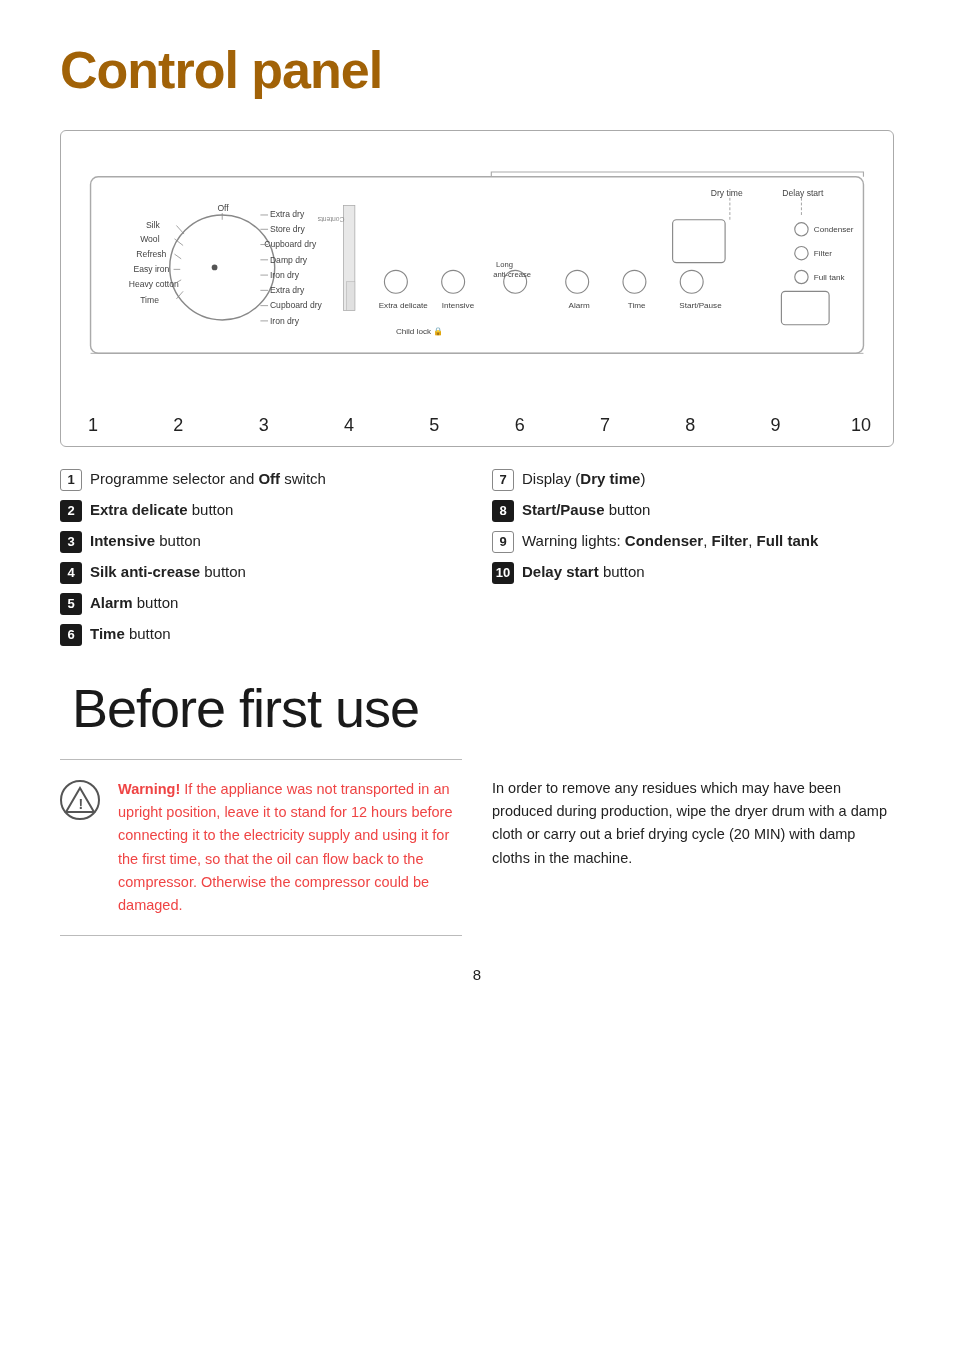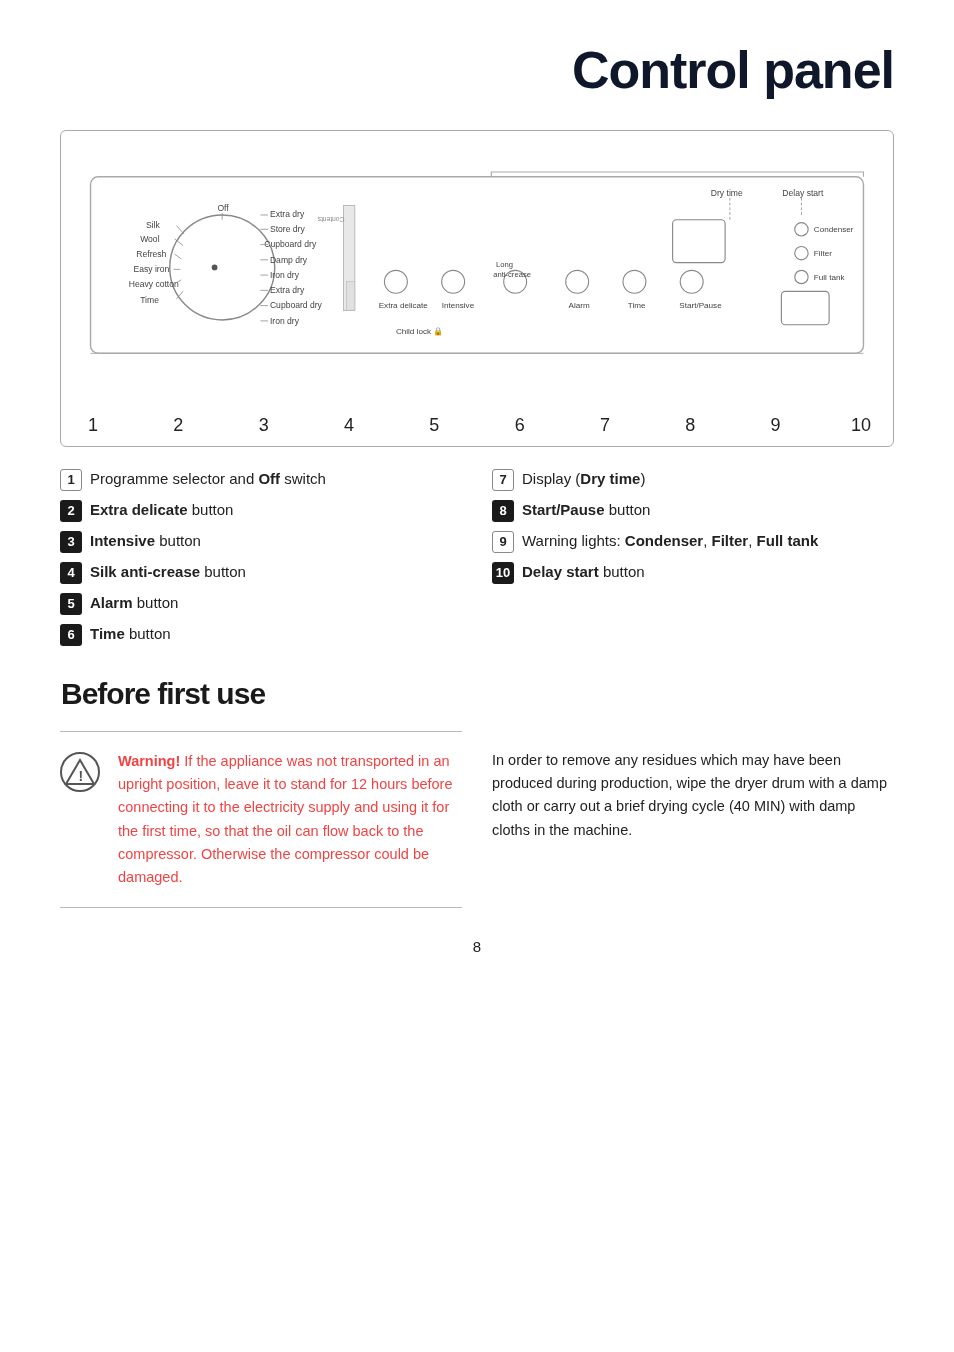--- a/index.html
+++ b/index.html
@@ -9,24 +9,23 @@
       color: #222;
       width: 954px;
       min-height: 1352px;
       padding: 40px 60px;
     }
 
     
     .page-title {
       font-size: 52px;
       font-weight: 900;
-      color: #0f172a;
+      color: #a16207;
       margin-bottom: 30px;
       letter-spacing: -1px;
-      text-align: right;
     }
 
     
     .diagram-container {
       border: 1.5px solid #aaa;
       border-radius: 6px;
       padding: 16px 20px 10px 20px;
       margin-bottom: 18px;
       position: relative;
       background: #fff;
@@ -98,24 +97,24 @@
     .legend-text {
       font-size: 15px;
       text-align: right;
     }
     .legend-text b {
       font-weight: 700;
     }
 
     
     .section-title {
-      font-size: 30px;
-      font-weight: 700;
+      font-size: 54px;
+      font-weight: 400;
       color: #1a1a1a;
-      margin: 10px 0 20px 1px;
+      margin: 10px 0 20px 12px;
       letter-spacing: -1px;
     }
 
     .warning-box {
       border-top: 1.5px solid #bbb;
       border-bottom: 1.5px solid #bbb;
       display: flex;
       gap: 18px;
       padding: 18px 0;
       margin-bottom: 0;
@@ -334,16 +333,16 @@
           <polygon points="16,4 30,28 2,28" fill="none" stroke="#555" stroke-width="2"></polygon>
           <text x="14.5" y="25" font-size="14" fill="#555" font-weight="900">!</text>
         </svg>
       </div>
       <div class="warning-text">
         <b>Warning!</b>
         <span> If the appliance was not transported in an upright position, leave it to stand for 12 hours before connecting it to the electricity supply and using it for the first time, so that the oil can flow back to the compressor. Otherwise the compressor could be damaged.</span>
       </div>
     </div>
   </div>
-  <div class="right-col">In order to remove any residues which may have been produced during production, wipe the dryer drum with a damp cloth or carry out a brief drying cycle (40 MIN) with damp cloths in the machine.</div>
+  <div class="right-col">In order to remove any residues which may have been produced during production, wipe the dryer drum with a damp cloth or carry out a brief drying cycle (20 MIN) with damp cloths in the machine.</div>
 </div>
 
 <div class="page-num">8</div>
 
 </body></html>

